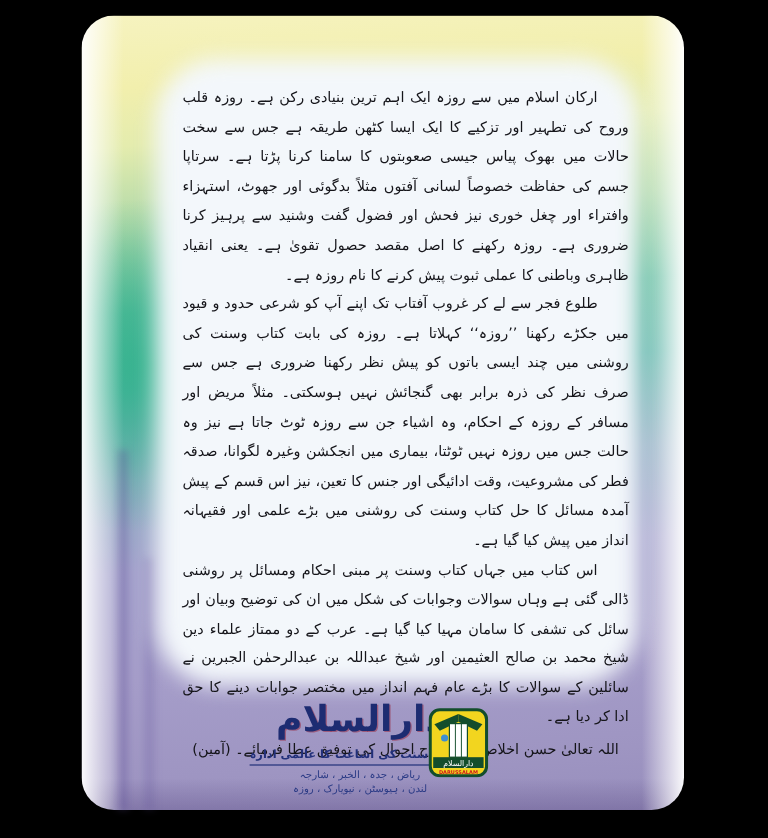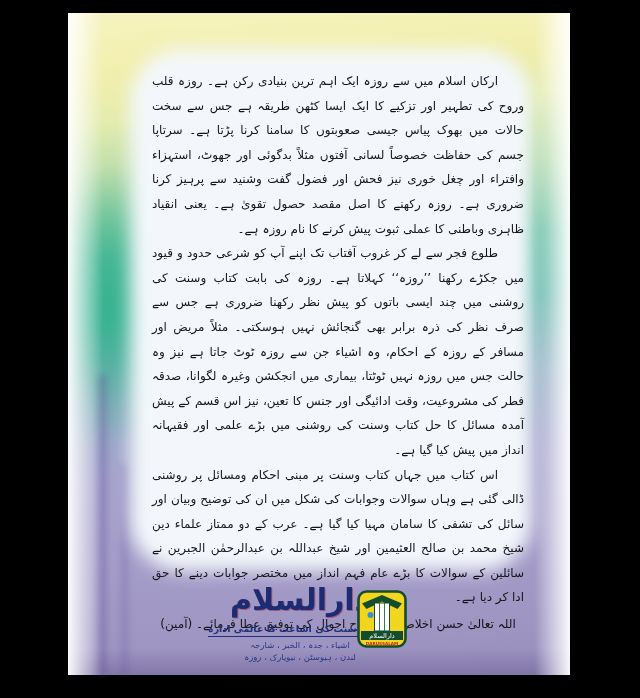--- a/index.html
+++ b/index.html
@@ -13,20 +13,21 @@
     position:absolute;left:68px;top:13px;width:502px;height:662px;
     background:
       linear-gradient(to right, rgba(255,255,255,.95) 0%, rgba(255,255,255,0) 7%),
       linear-gradient(to left,  rgba(255,255,255,.95) 0%, rgba(255,255,255,0) 7%),
       linear-gradient(to top,   rgba(86,70,128,.35) 0%, rgba(86,70,128,0) 4%),
       radial-gradient(ellipse 55% 30% at 12% 44%, rgba(44,178,137,.80) 0%, rgba(44,178,137,0) 70%),
       linear-gradient(176deg,
         #f6f3c0 0%, #f2efad 9%, #e4ecae 16%, #aed8a9 26%,
         #63bda0 36%, #5cb4a8 45%, #8fadc2 56%, #a5a3cd 67%,
         #a59dc9 80%, #9e95c2 92%, #978ebc 100%);
+    border-radius: 27px;
   }
   .streak{position:absolute;width:9px;background:rgba(92,76,150,.30);filter:blur(3px);}
   .streak.s1{left:30px;bottom:0;height:300px;}
   .streak.s2{left:52px;bottom:0;height:210px;background:rgba(92,76,150,.20);}
   
   .panel{
     position:absolute;left:62px;top:36px;width:402px;height:522px;
     background:#f3f7fb;border-radius:52px;filter:blur(9px);
   }
   
@@ -74,21 +75,21 @@
       <p class="para">اس کتاب میں جہاں کتاب وسنت پر مبنی احکام ومسائل پر روشنی ڈالی گئی ہے وہاں سوالات وجوابات کی شکل میں ان کی توضیح وبیان اور سائل کی تشفی کا سامان مہیا کیا گیا ہے۔ عرب کے دو ممتاز علماء دین شیخ محمد بن صالح العثیمین اور شیخ عبداللہ بن عبدالرحمٰن الجبرین نے سائلین کے سوالات کا بڑے عام فہم انداز میں مختصر جوابات دینے کا حق ادا کر دیا ہے۔</p>
       <p class="closing">اللہ تعالیٰ حسن اخلاص اور اصلاح احوال کی توفیق عطا فرمائے۔ (آمین)</p>
   </div>
 
   <div class="publisher">
     <div class="pub-name">دارالسلام</div>
     <div>
       <span class="pub-tagline">کتاب و سنت کی اشاعت کا عالمی ادارہ</span>
     </div>
     <div class="pub-cities">
-      <div>اشیاء ، جدہ ، الخبر ، شارجہ</div>
+      <div>ریاض ، جدہ ، الخبر ، شارجہ</div>
       <div>لندن ، ہیوسٹن ، نیویارک ، روزہ</div>
     </div>
   </div>
 
   <svg class="logo" viewBox="0 0 50 58">
     <rect x="1.5" y="1.5" width="47" height="55" rx="8" fill="#f2d51f" stroke="#134d2c" stroke-width="2.6"></rect>
 
     <path d="M25 5 L45 13.5 L40.5 19 L25 11.5 Z" fill="#134d2c"></path>
     <path d="M25 5 L5 13.5 L9.5 19 L25 11.5 Z" fill="#134d2c"></path>
 

